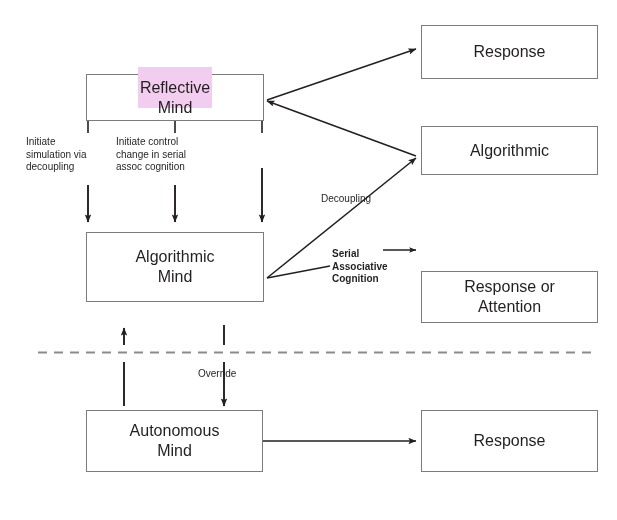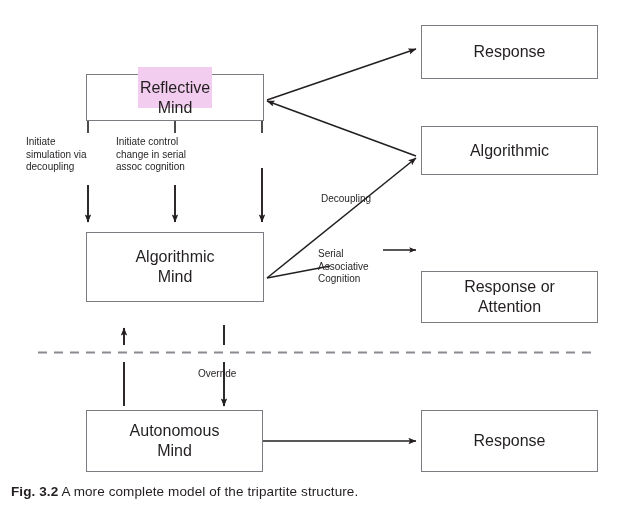--- a/index.html
+++ b/index.html
@@ -159,25 +159,21 @@
 simulation via
 decoupling</div>
 
   <div class="edge-label" style="left:116px; top:136px; width:126px;">Initiate control
 change in serial
 assoc cognition</div>
 
 
   <div class="edge-label" style="left:321px; top:193px; width:86px;">Decoupling</div>
 
-  <div class="edge-label" style="left:318px; top:248px; width:80px;">Serial
+  <div class="edge-label" style="left:332px; top:248px; width:80px;font-weight:bold;">Serial
 Associative
 Cognition</div>
 
 
   <div class="edge-label" style="left:198px; top:368px; width:56px;">Override</div>
 
-  <div class="caption">
-    <b>Fig. 3.2</b>
-    <span>A more complete model of the tripartite structure.</span>
-  </div>
 
 </div>
 
 </body></html>

